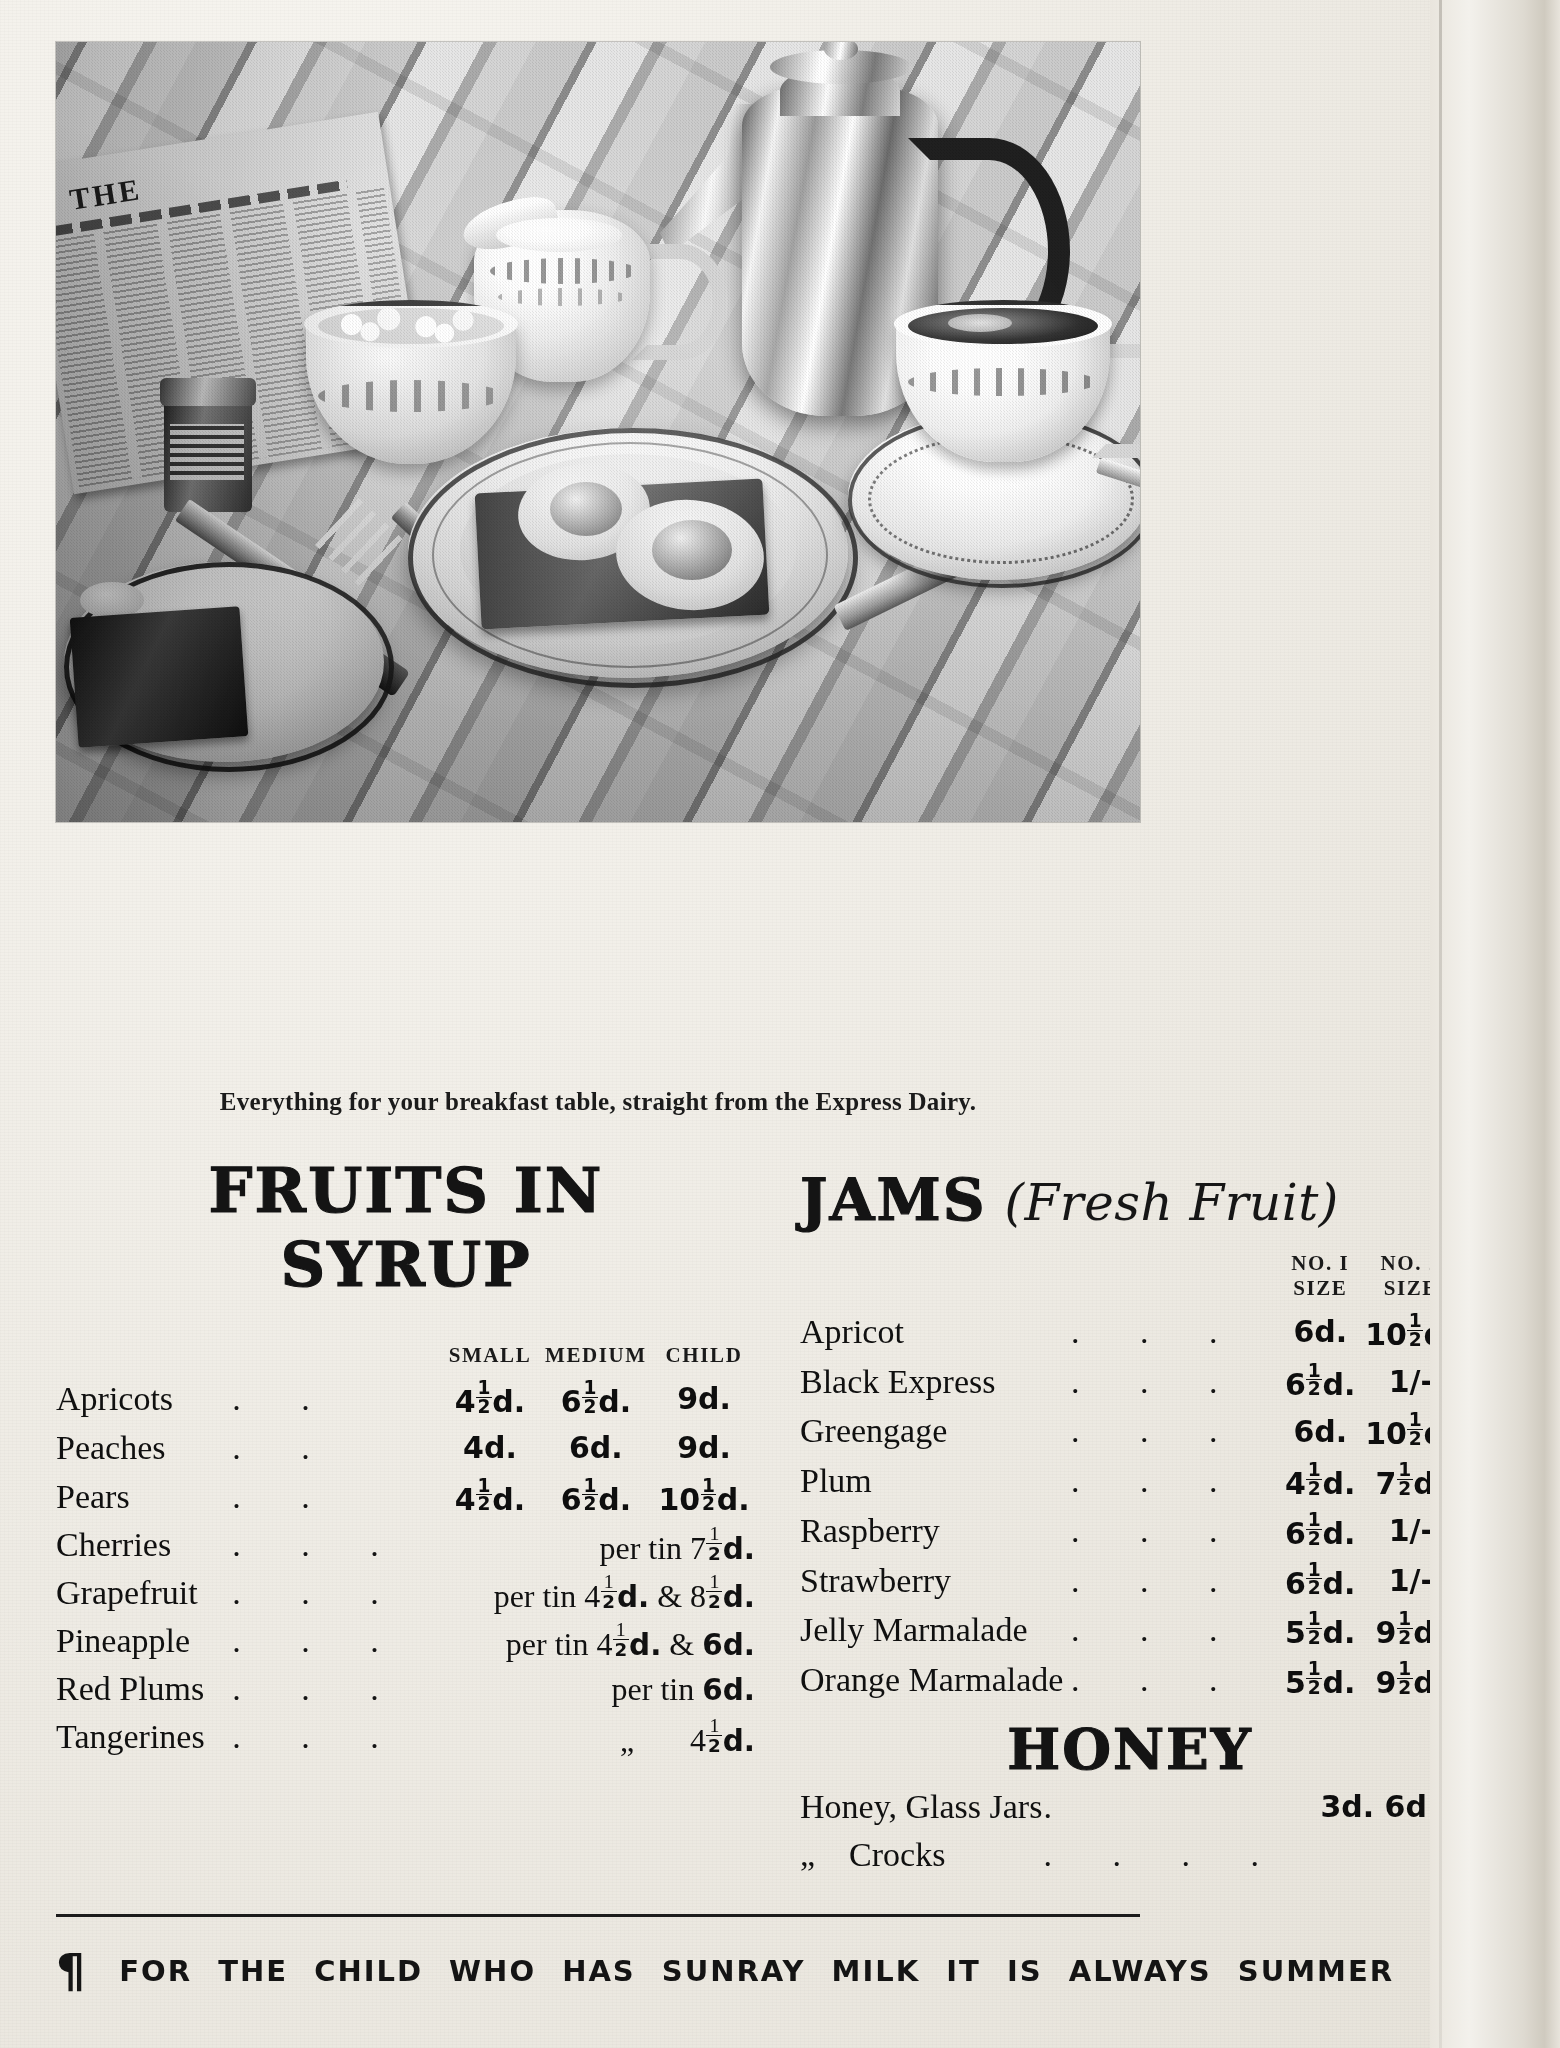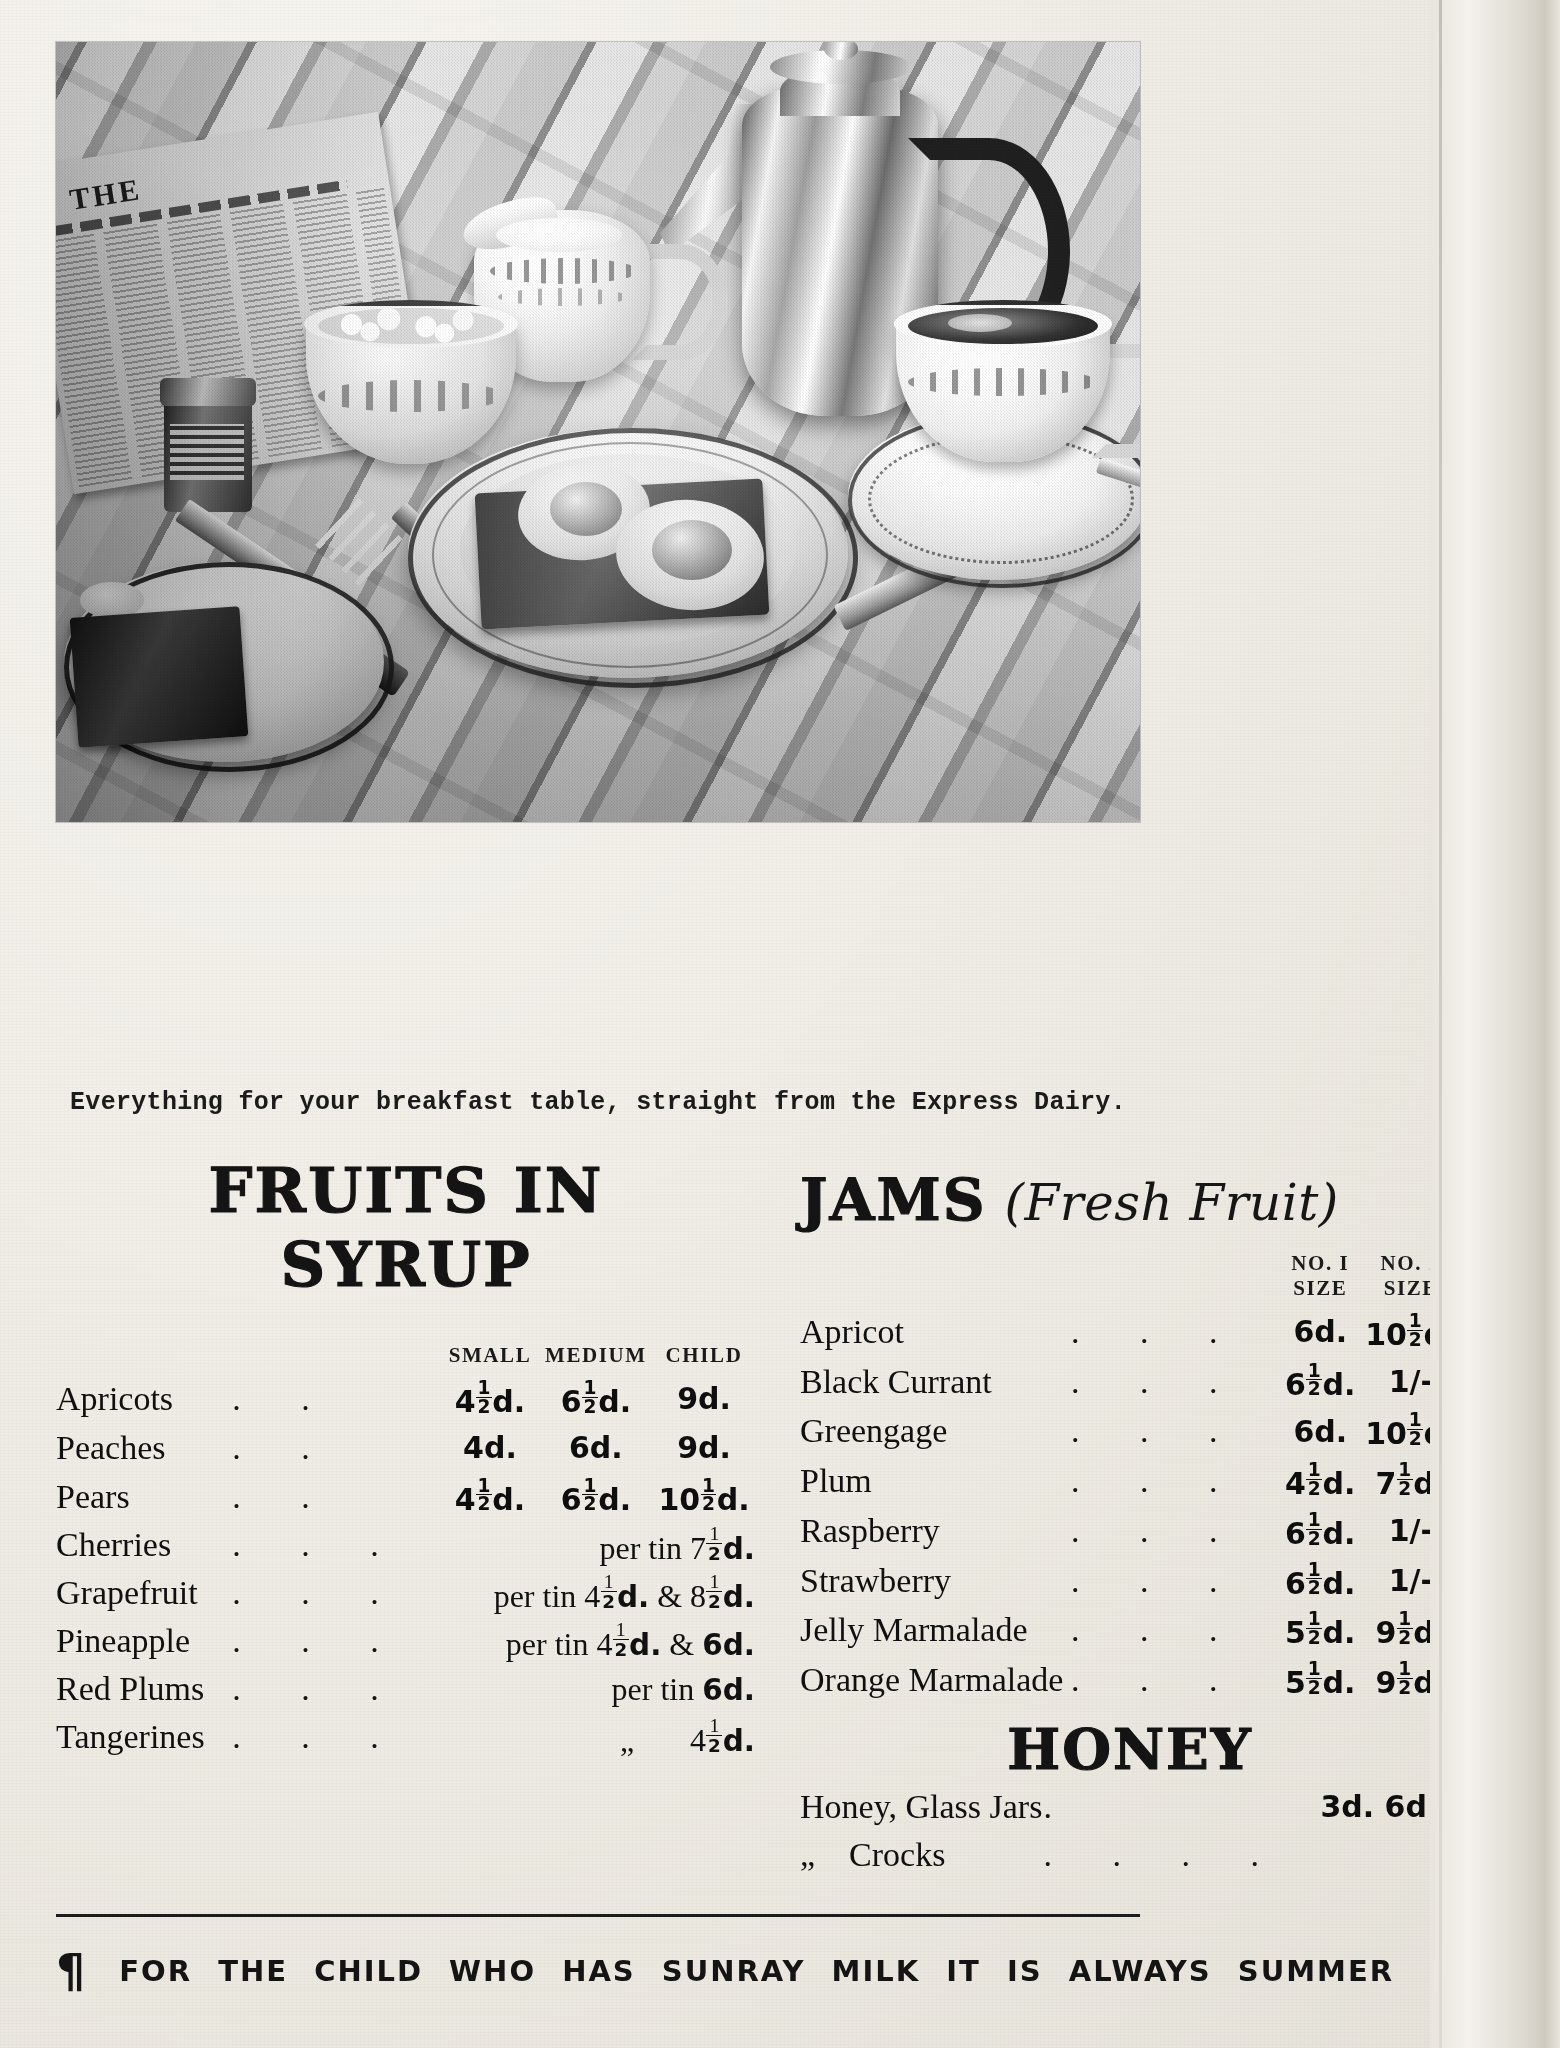--- a/index.html
+++ b/index.html
@@ -350,21 +350,21 @@
     background-image:
       repeating-radial-gradient(circle at 0 0, rgba(0,0,0,.14) 0 1px, transparent 1px 3px);
     background-size:3px 3px;
     mix-blend-mode:multiply;opacity:.55;
   }
 
   
   #caption{
     position:absolute;left:56px;top:1088px;width:1084px;
     text-align:center;
-    font-family:Liberation Mono, monospace;
+    font-family:Liberation Serif, serif;
     font-weight:bold;font-size:25px;color:#1b1b1b;
     letter-spacing:.3px;
   }
 
   
   #left-col{position:absolute;left:56px;top:1160px;width:700px;}
   #right-col{position:absolute;left:800px;top:1150px;width:660px;margin-top:21px;}
 
   .display-head{
     font-family:"DejaVu Serif", serif;
@@ -595,21 +595,21 @@
             <td>NO. I SIZE</td>
             <td>NO. 2 SIZE</td>
           </tr>
           <tr>
             <td class="rowname" style="width:290px">Apricot</td>
             <td class="leader" style="width:150px">.&nbsp;.&nbsp;.&nbsp;</td>
             <td class="price center" style="width:120px">6d.</td>
             <td class="price center" style="width:120px">10<span class="frac"><span class="n">1</span><span class="d">2</span></span>d.</td>
           </tr>
           <tr>
-            <td class="rowname" style="width:290px">Black Currant</td>
+            <td class="rowname" style="width:290px">Black Express</td>
             <td class="leader" style="width:150px">.&nbsp;.&nbsp;.&nbsp;</td>
             <td class="price center" style="width:120px">6<span class="frac"><span class="n">1</span><span class="d">2</span></span>d.</td>
             <td class="price center" style="width:120px">1/-</td>
           </tr>
           <tr>
             <td class="rowname" style="width:290px">Greengage</td>
             <td class="leader" style="width:150px">.&nbsp;.&nbsp;.&nbsp;</td>
             <td class="price center" style="width:120px">6d.</td>
             <td class="price center" style="width:120px">10<span class="frac"><span class="n">1</span><span class="d">2</span></span>d.</td>
           </tr>

